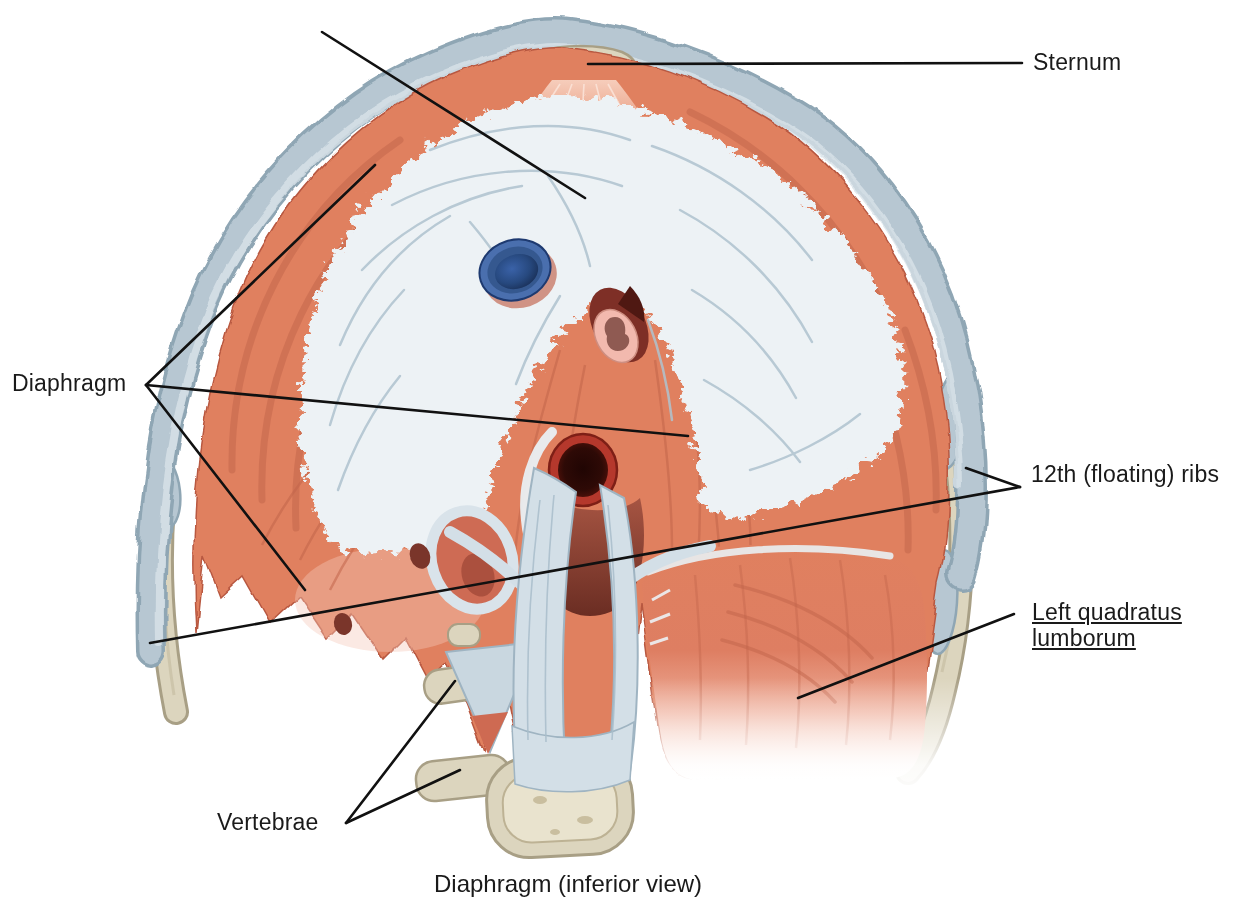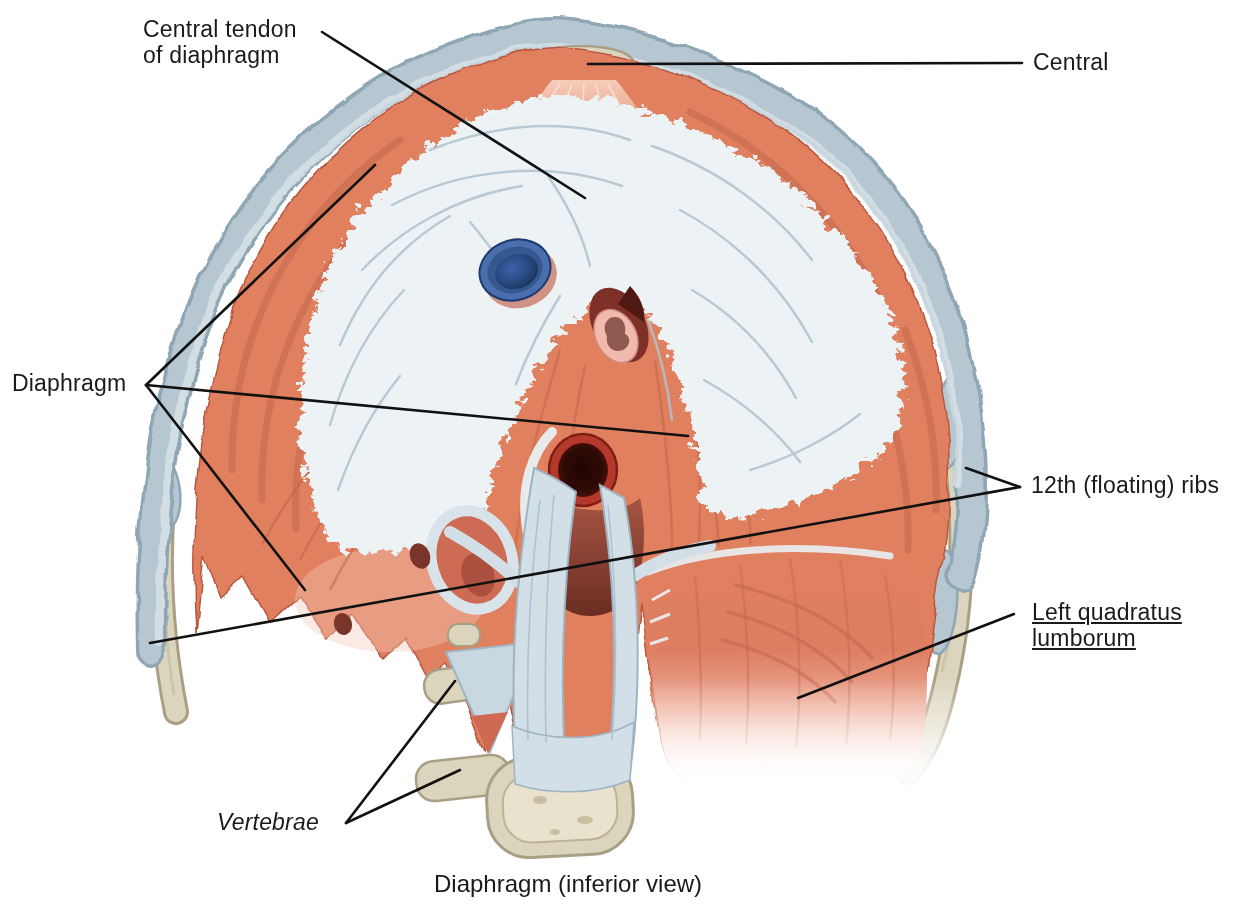--- a/index.html
+++ b/index.html
@@ -233,23 +233,21 @@
     <line x1="146" y1="385" x2="688" y2="436"></line>
     <line x1="146" y1="385" x2="305" y2="590"></line>
     <line x1="1020" y1="487" x2="966" y2="468"></line>
     <line x1="1020" y1="487" x2="150" y2="643"></line>
     <line x1="1014" y1="614" x2="798" y2="698"></line>
     <line x1="346" y1="823" x2="455" y2="681"></line>
     <line x1="346" y1="823" x2="460" y2="770"></line>
   </g>
 </svg>
 
-<div class="lbl" style="left:143px;top:16px;">Central tendon
-of diaphragm</div>
-<div class="lbl" style="left:1033px;top:49px;">Central</div>
+<div class="lbl" style="left:1033px;top:49px;">Sternum</div>
 <div class="lbl" style="left:12px;top:370px;text-align:right;">Diaphragm</div>
-<div class="lbl" style="left:1031px;top:472px;">12th (floating) ribs</div>
+<div class="lbl" style="left:1031px;top:461px;">12th (floating) ribs</div>
 <div class="lbl" style="left:1032px;top:599px;text-decoration:underline;">Left quadratus
 lumborum</div>
-<div class="lbl" style="left:217px;top:809px;font-style:italic;">Vertebrae</div>
+<div class="lbl" style="left:217px;top:809px;">Vertebrae</div>
 <div class="caption" style="left:434px;top:870px;">Diaphragm (inferior view)</div>
 
 </div>
 
 </body></html>

